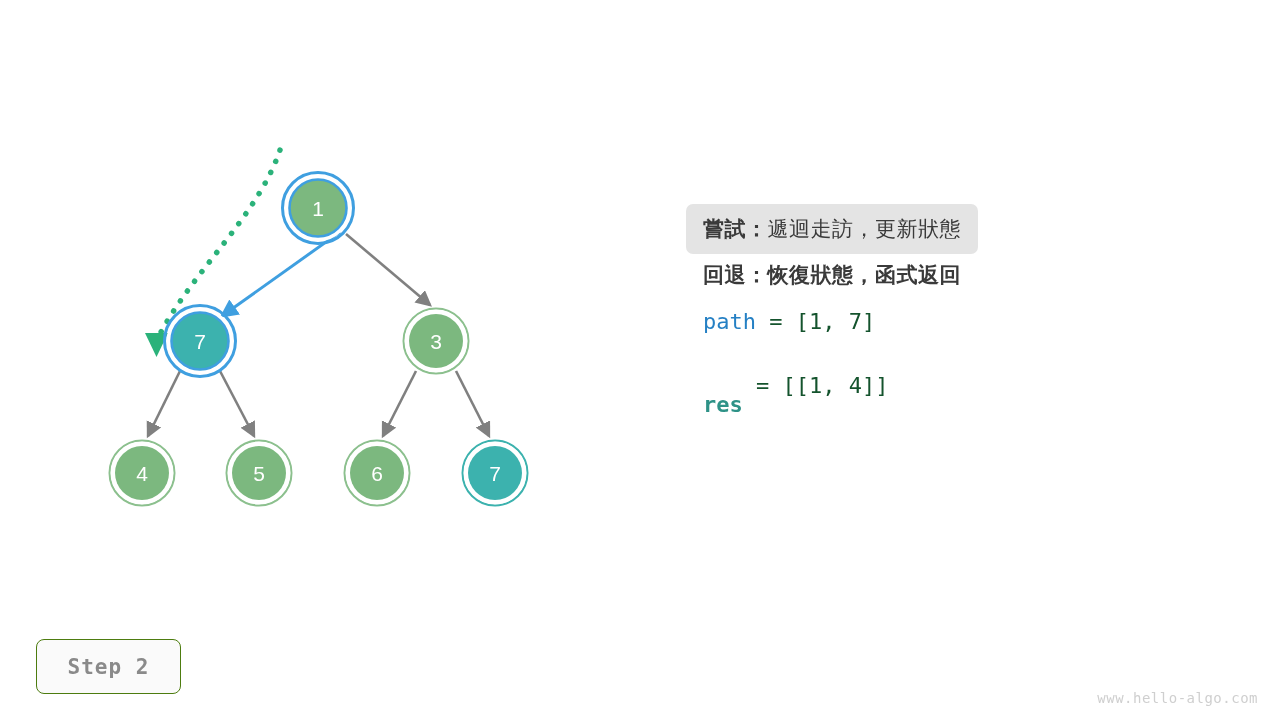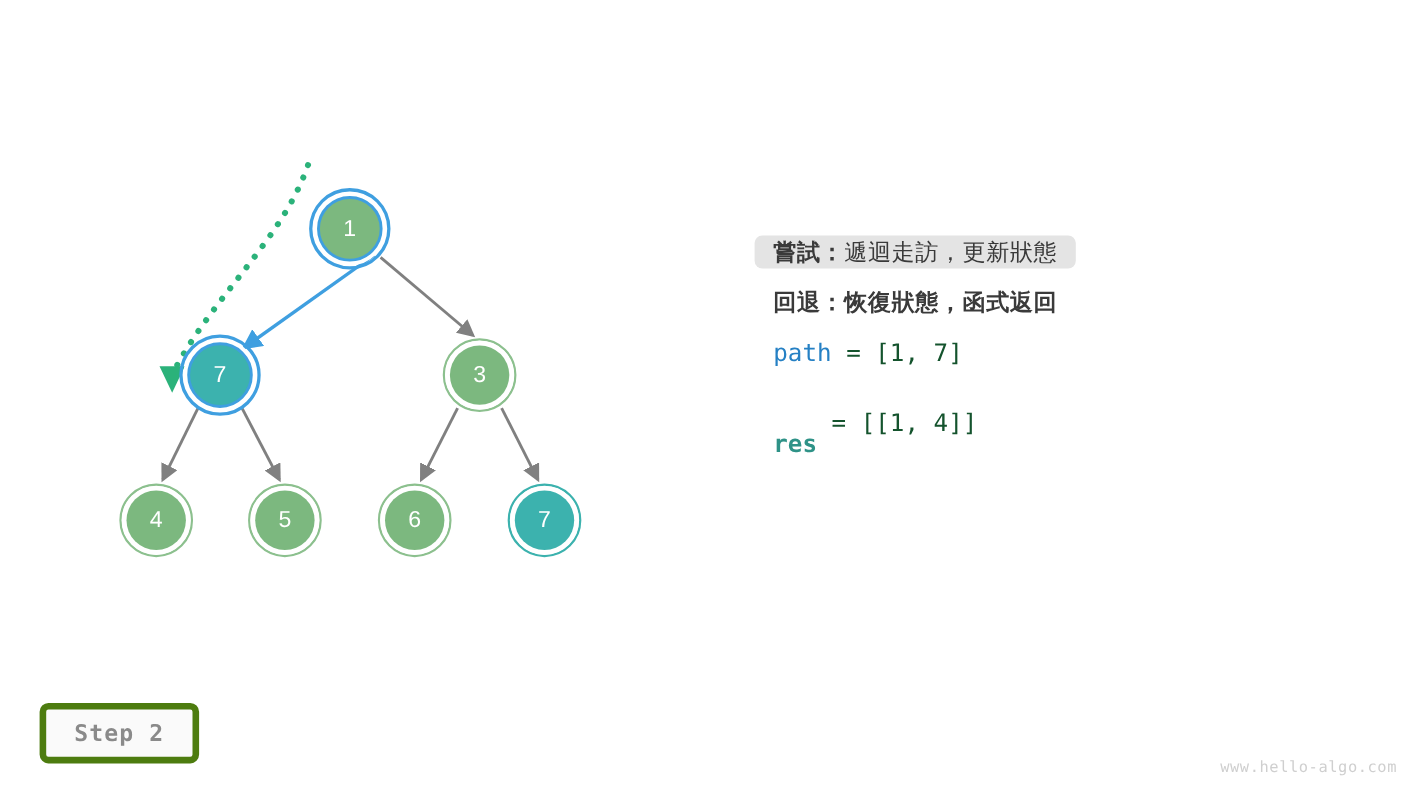--- a/index.html
+++ b/index.html
@@ -36,21 +36,21 @@
     align-items: center;
     height: 46px;
     margin: 0;
   }
   .hl-box {
     display: inline-flex;
     align-items: center;
     background: #e4e4e4;
     border-radius: 7px;
     padding: 0 17px;
-    height: 30px;
+    height: 50px;
     box-sizing: border-box;
   }
   .plain-box {
     display: inline-flex;
     align-items: center;
     padding: 0 17px;
     height: 46px;
     box-sizing: border-box;
   }
   .cjk {
@@ -84,38 +84,38 @@
   }
   .gap-row { height: 18px; }
 
   
   #step-badge {
     position: absolute;
     left: 36px;
     top: 639px;
     width: 145px;
     height: 55px;
-    border: 6px solid #4d7c0f;
+    border: 1px solid #4d7c0f;
     border-radius: 8px;
     background: #fafafa;
     display: flex;
     align-items: center;
     justify-content: center;
     font-family: "DejaVu Sans Mono", "Liberation Mono", monospace;
     font-size: 21px;
     font-weight: bold;
     color: #8a8a8a;
     letter-spacing: 1px;
     box-sizing: border-box;
   }
 
   
   #watermark {
     position: absolute;
-    right: 10px;
+    right: 22px;
     bottom: 14px;
     font-family: "DejaVu Sans Mono", "Liberation Mono", monospace;
     font-size: 14px;
     color: #cfcfcf;
     letter-spacing: 0.5px;
   }
 </style>
 </head>
 <body>
 

